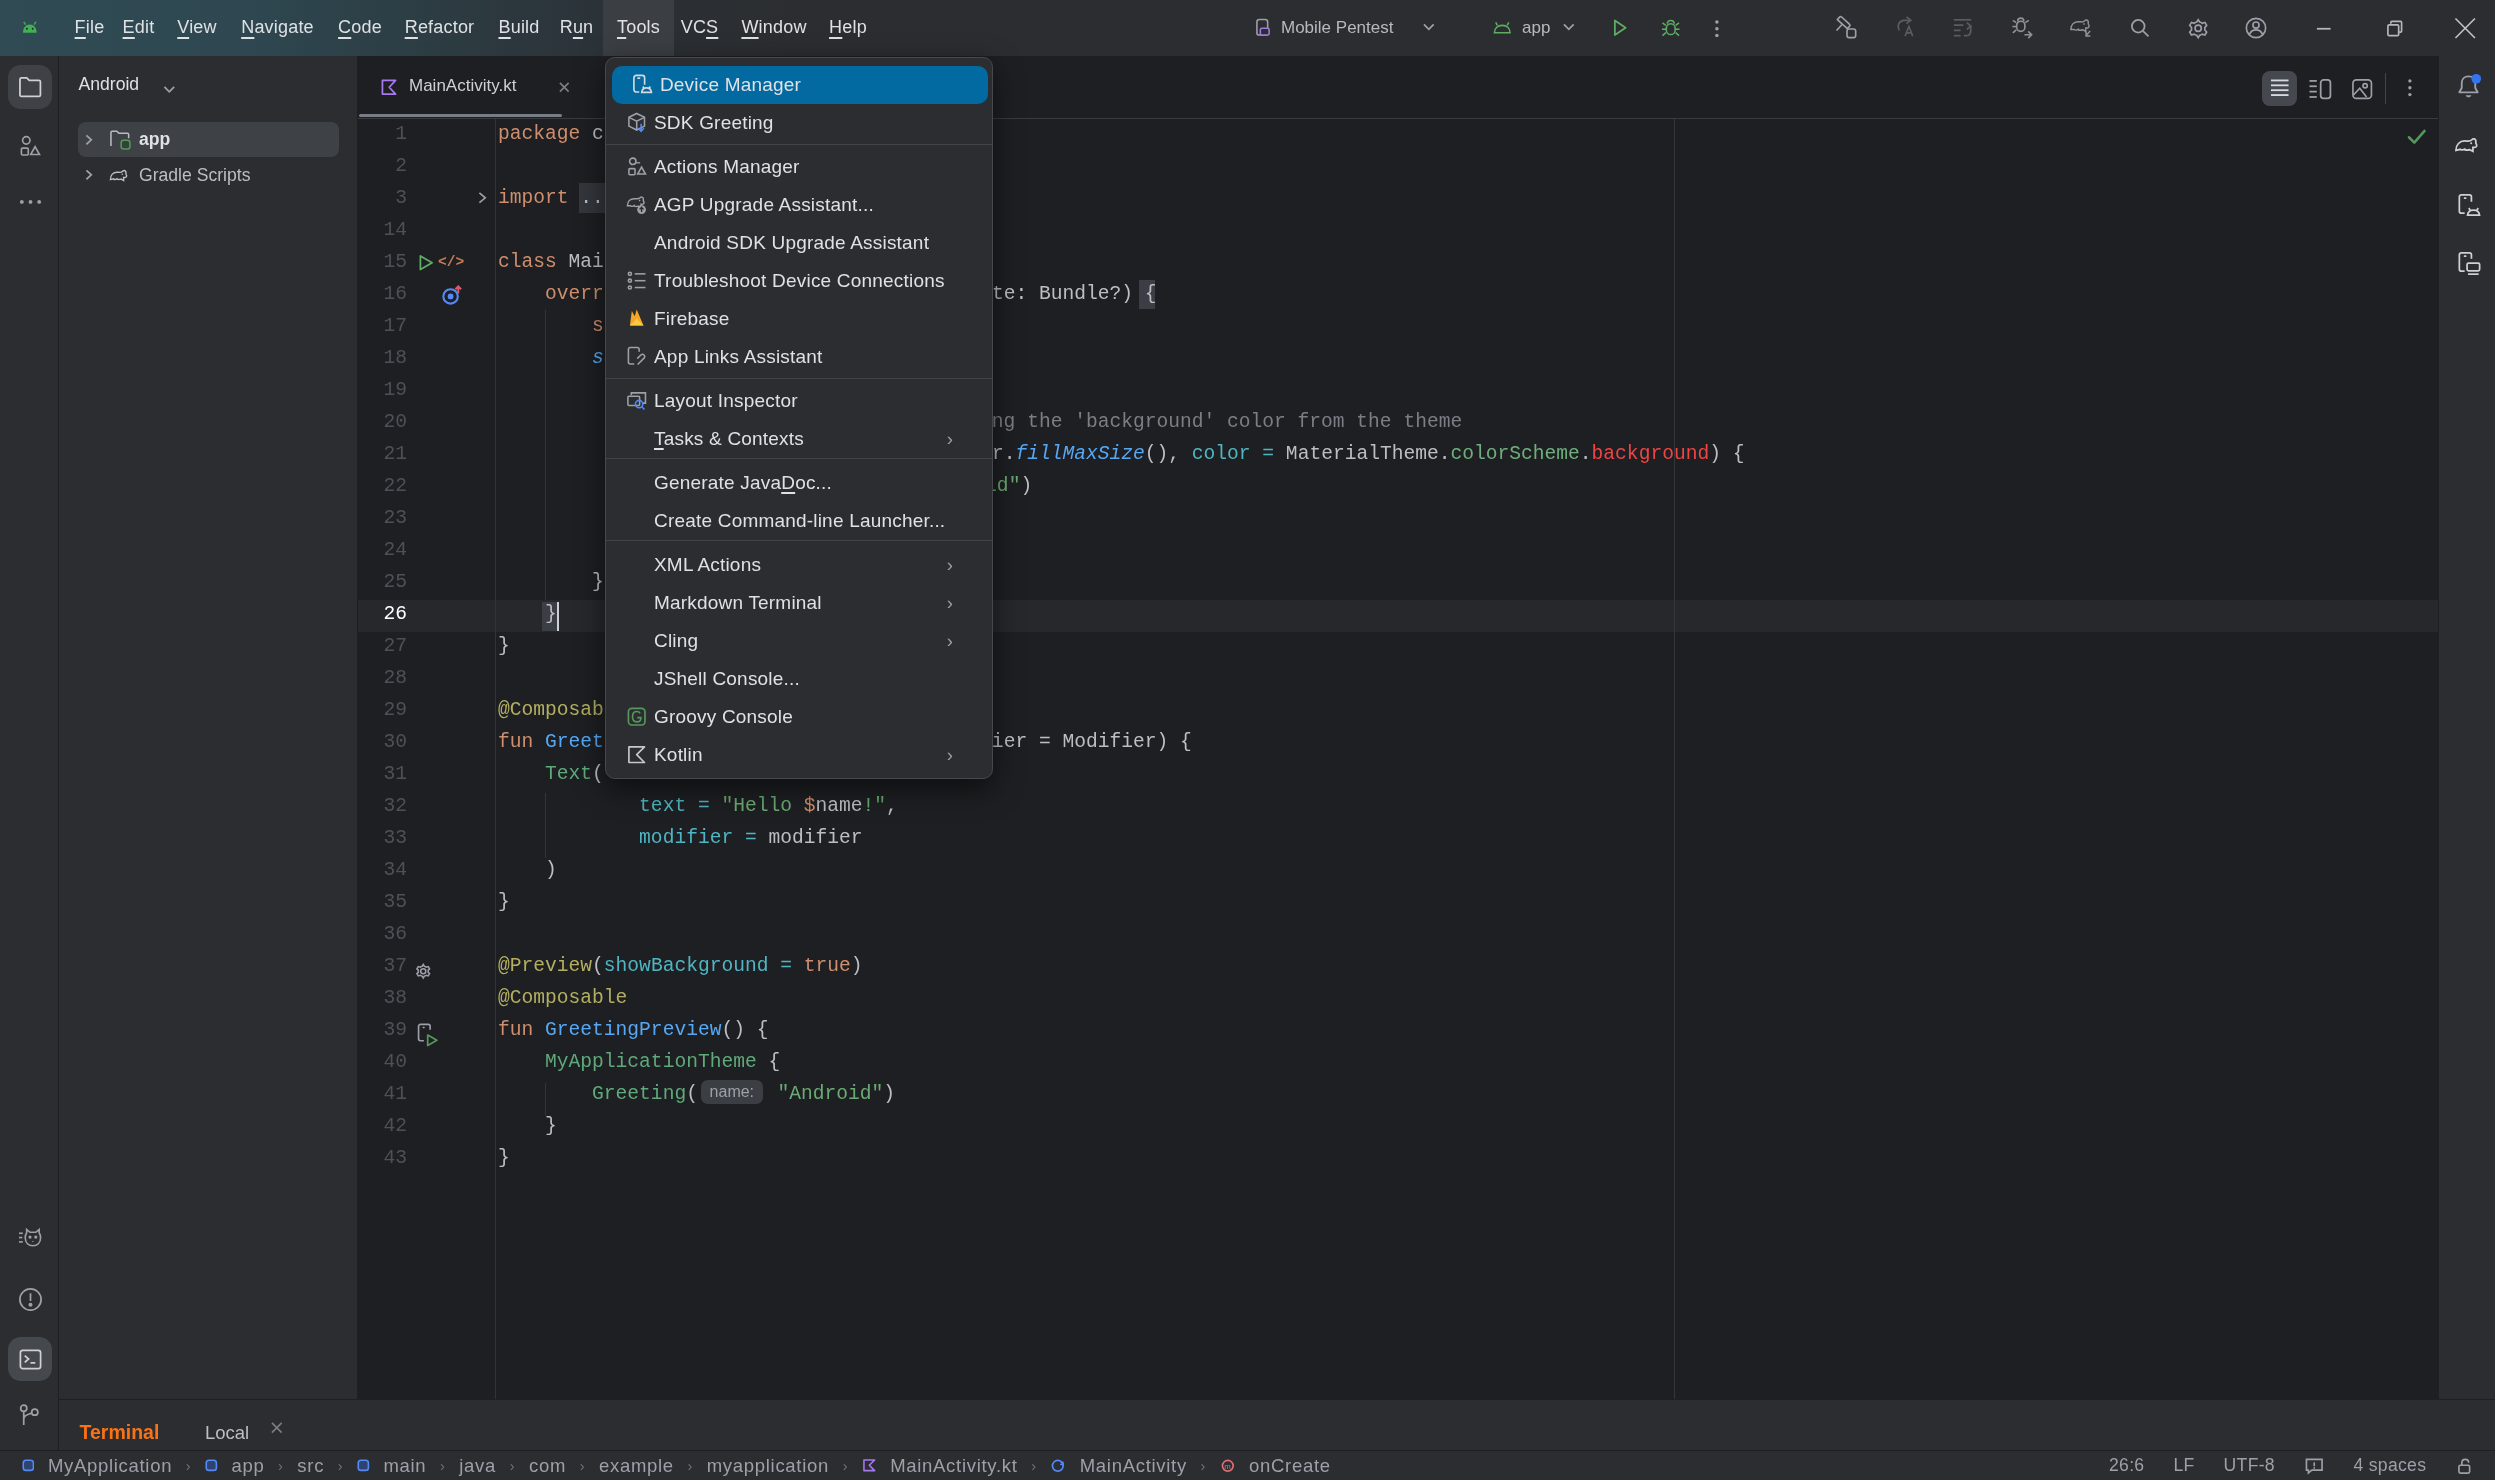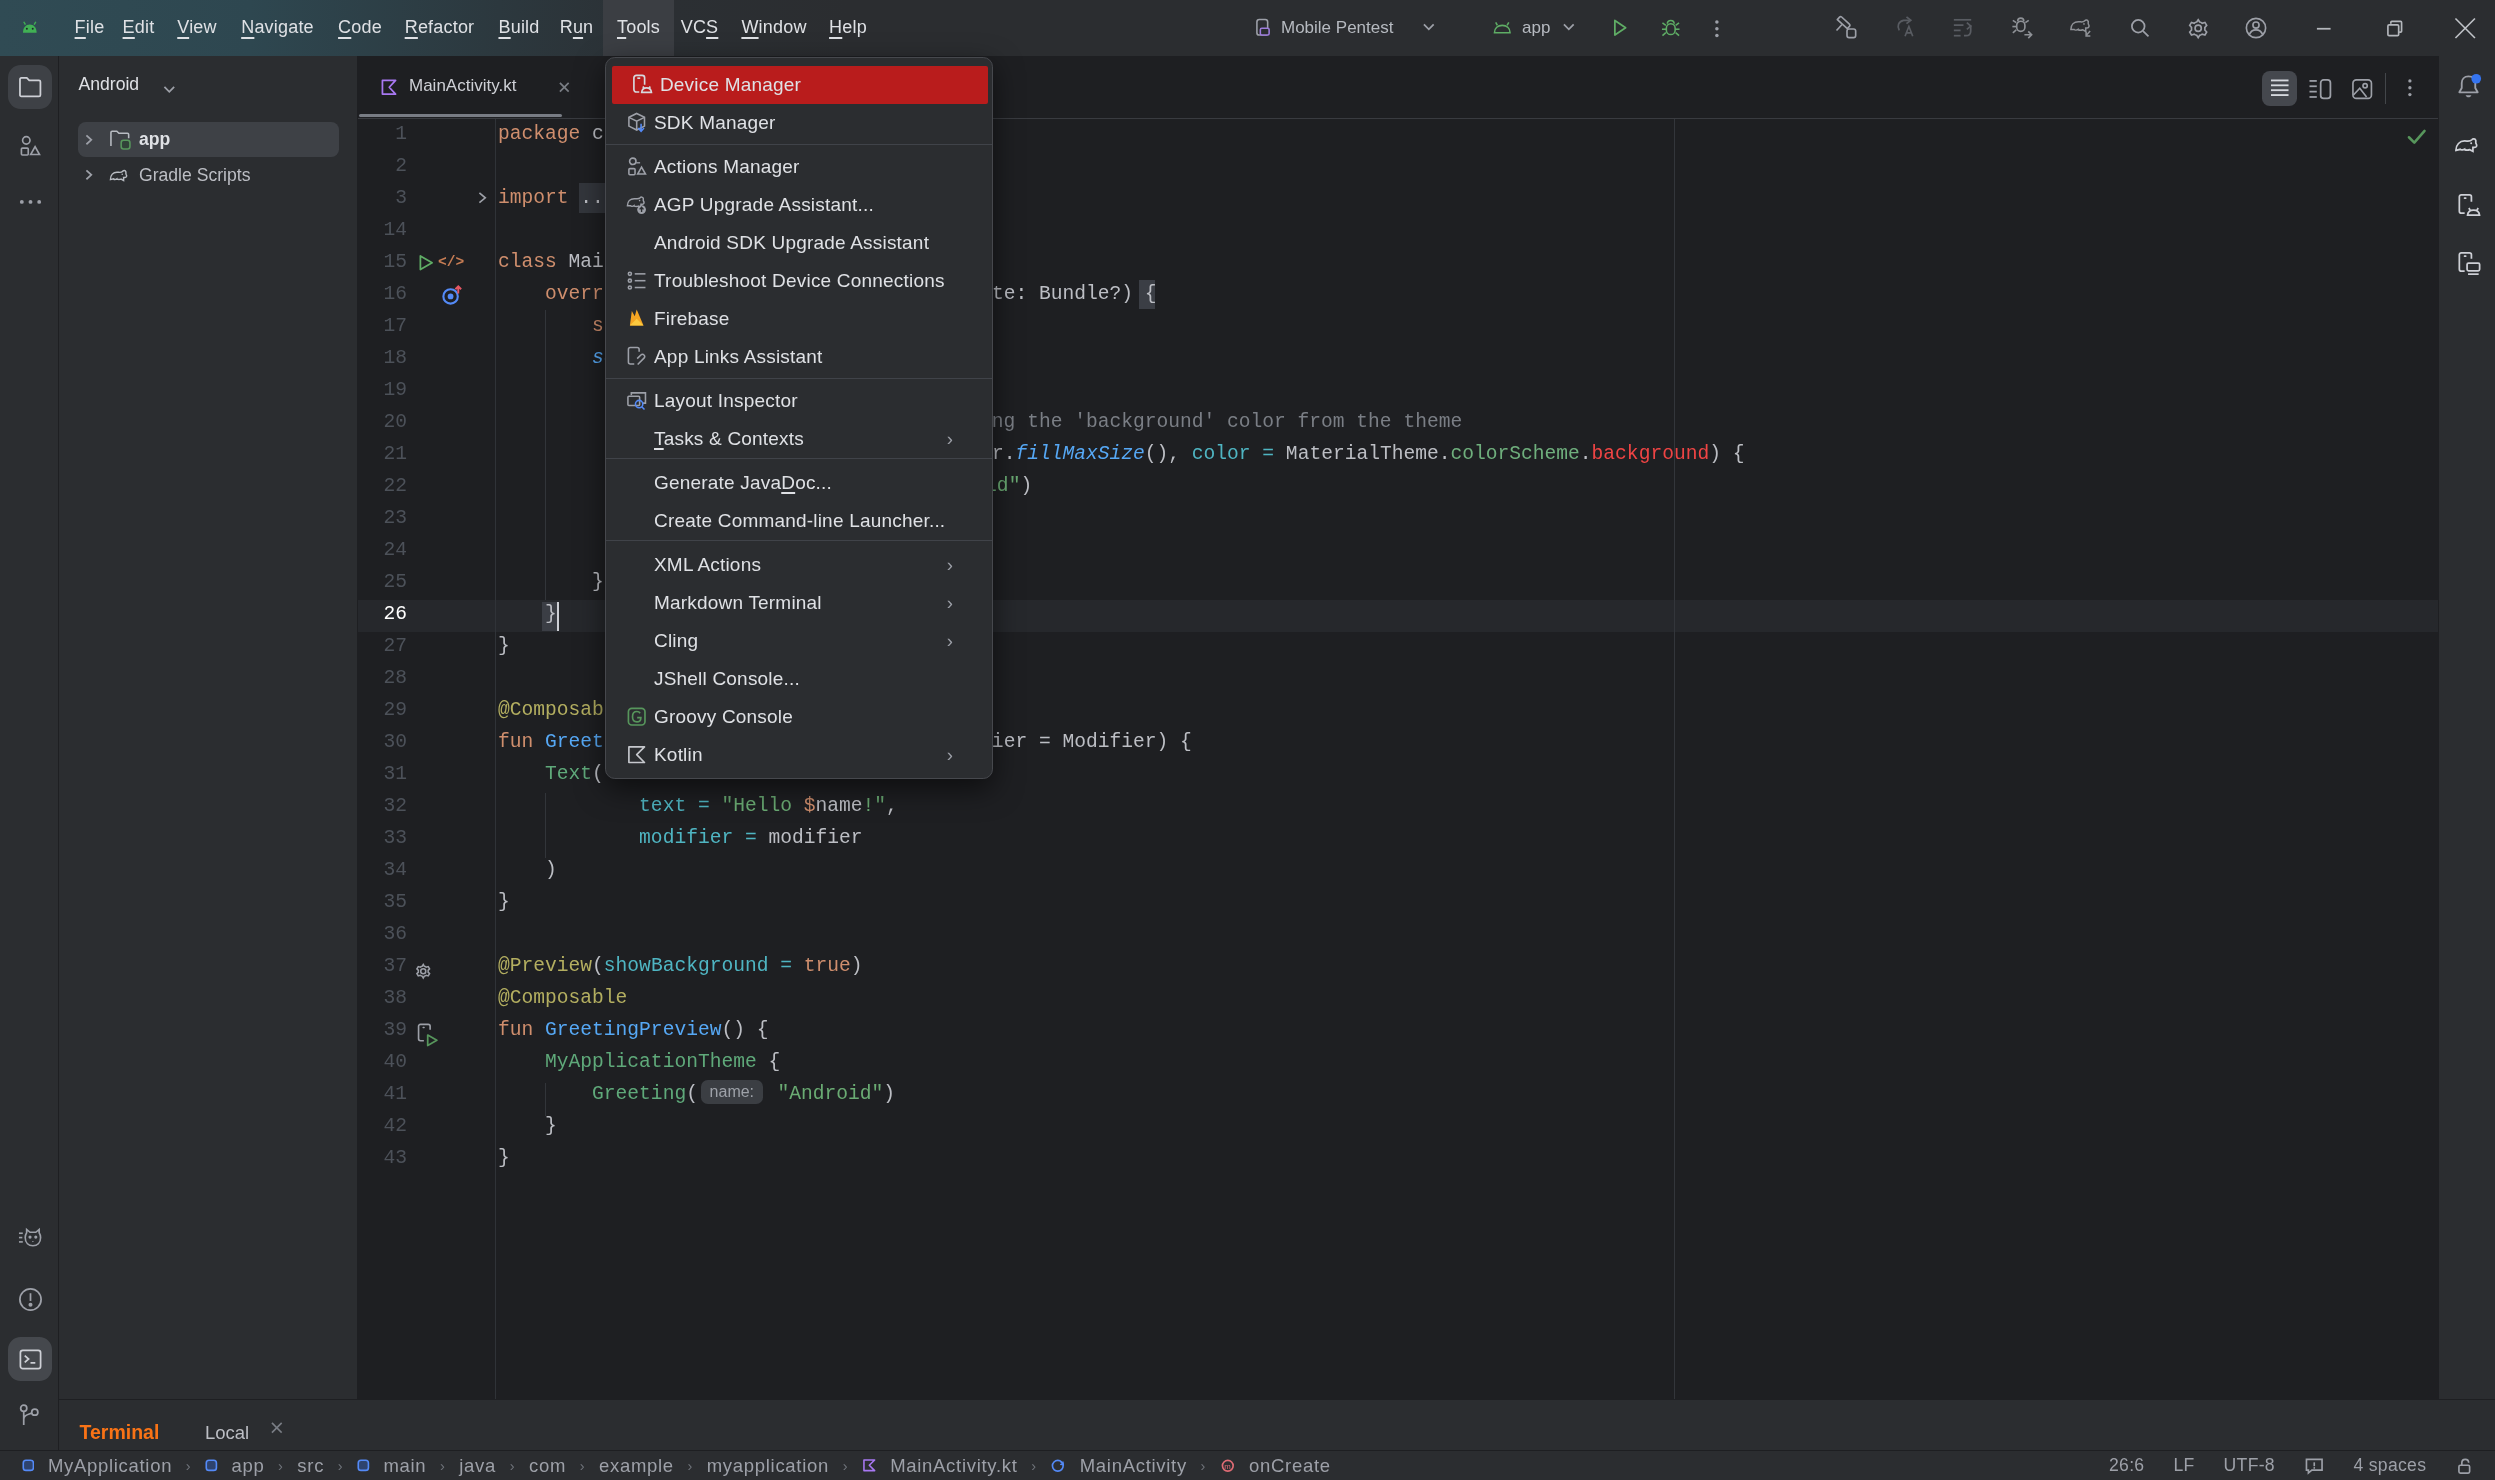--- a/index.html
+++ b/index.html
@@ -47,21 +47,21 @@
 #statusbar { left:0; top:1450px; width:2496px; height:32px; background:#2b2d30; border-top:1px solid #1e1f22;
   color:#9da0a8; font-size:16.6px; }
 
 #popup { left:605px; top:57px; width:388px; height:722px; background:#2b2d30; border:1px solid #46484d;
   border-radius:9.8px; box-shadow:0 9.8px 29px rgba(0,0,0,.55); z-index:50; }
 .pitem { position:absolute; left:0; width:386px; height:38px; display:flex; align-items:center; color:#dfe1e5; font-size:19px; letter-spacing:0.2px; }
 .pitem .ic { position:absolute; left:18.5px; width:23.4px; height:23.4px; }
 .pitem .lbl { position:absolute; left:48px; white-space:nowrap; }
 .pitem .lbl u { text-decoration-thickness:1.5px; text-underline-offset:3.4px; }
 .pitem .arrow { position:absolute; right:39px; color:#9da0a8; font-size:18.5px; }
-.psel { left:5.9px !important; width:376px !important; border-radius:2px; background:#b91c1c; }
+.psel { left:5.9px !important; width:376px !important; border-radius:10px; background:#0369a1; }
 .psep { position:absolute; left:0; width:386px; height:1px; background:#404349; }
 svg { display:block; }
 </style>
 </head>
 <body>
 <div id="stage">
   <div class="abs" id="titlebar"></div>
   <div class="abs" id="tools-hl"></div>
   <div class="abs" id="menubar-items" style="left:0;top:0;width:2496px;height:56px">
 
@@ -507,21 +507,21 @@
           <line x1="19.6" y1="15.6" x2="20.8" y2="13.8"></line>
       </svg>
       <span class="lbl">Device Manager</span>
     </div>
     <div class="pitem" style="top:46px">
       <svg class="ic" viewBox="0 0 24 24" fill="none" stroke="#9da0a8" stroke-width="1.6">
         <path d="M12 2.5 L20 6.5 L20 15.5 L12 19.5 L4 15.5 L4 6.5 Z"></path>
         <path d="M4 6.5 L12 10.5 L20 6.5 M12 10.5 L12 19.5"></path>
         <path d="M16.5 13 L16.5 20 M13.5 17.5 L16.5 20.8 L19.5 17.5" stroke="#548af7"></path>
       </svg>
-      <span class="lbl">SDK Manager</span>
+      <span class="lbl">SDK Greeting</span>
     </div>
     <div class="psep" style="top:86px"></div>
     <div class="pitem" style="top:90px">
       <svg class="ic" viewBox="0 0 24 24" fill="none" stroke="#9da0a8" stroke-width="1.6">
         <circle cx="8" cy="6.5" r="3.3"></circle>
         <rect x="4" y="14" width="6.3" height="6.3" rx="1"></rect>
         <path d="M17 12.5 L21 19.5 L13 19.5 Z"></path>
         <path d="M11.5 8 L15.5 8" stroke-width="1.4"></path>
       </svg>
       <span class="lbl">Actions Manager</span>

